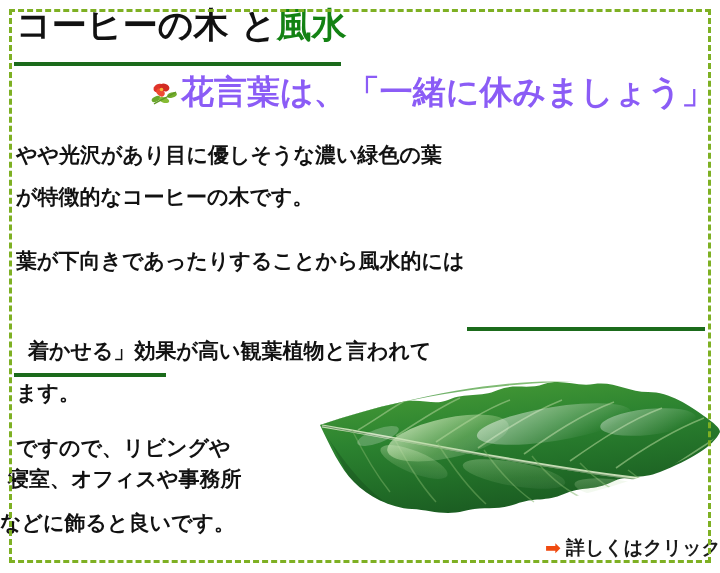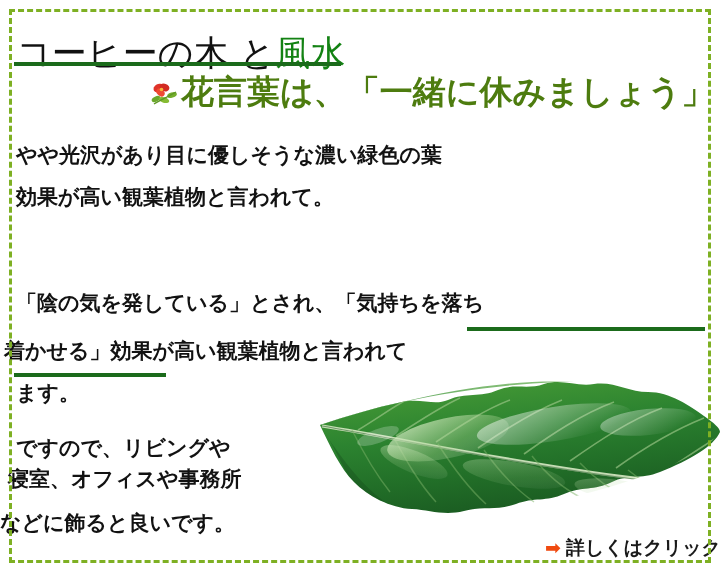--- a/index.html
+++ b/index.html
@@ -47,25 +47,25 @@
     position: absolute;
     left: 0;
     top: 0;
     width: 720px;
     height: 573px;
   }
 
   .title-line {
     position: absolute;
     left: 16px;
-    top: 32px;
+    top: 4px;
     width: 690px;
     font-size: 35px;
     line-height: 42px;
-    font-weight: normal;
+    font-weight: bold;
     color: #111111;
     white-space: nowrap;
     letter-spacing: 0px;
   }
   .title-line .fs { color: #138213; }
 
   .title-rule {
     position: absolute;
     left: 14px;
     top: 62px;
@@ -75,21 +75,21 @@
   }
 
   .subtitle {
     position: absolute;
     left: 150px;
     top: 72px;
     width: 560px;
     font-size: 33px;
     line-height: 40px;
     font-weight: bold;
-    color: #4d7c0f;
+    color: #8b5cf6;
     white-space: nowrap;
   }
   .flower-icon {
     display: inline-block;
     width: 30px;
     height: 28px;
     vertical-align: -5px;
     margin-right: 1px;
   }
   .flower-icon svg { display:block; width:100%; height:100%; }
@@ -99,21 +99,21 @@
     font-size: 21px;
     line-height: 42px;
     font-weight: bold;
     color: #121212;
     white-space: nowrap;
   }
   .p1a { left: 16px; top: 134px; }
   .p1b { left: 16px; top: 176px; }
   .p2a { left: 16px; top: 240px; }
   .p2b { left: 16px; top: 282px; }
-  .p2c { left: 4px; top: 330px; }
+  .p2c { left: 28px; top: 330px; }
   .p2d { left: 16px; top: 372px; }
   .p3a { left: 16px; top: 416px; margin-top: 11px; }
   .p3b { left: 8px; top: 458px; }
   .p3c { left: 0; top: 502px; }
 
   .ul-green {
     position: absolute;
     height: 4px;
     background: #1b6b1b;
   }
@@ -255,23 +255,23 @@
           <circle cx="11.5" cy="9.5" r="1.8" fill="#f6b63b"></circle>
           <ellipse cx="6" cy="19" rx="4.6" ry="2.6" fill="#6aa82a" transform="rotate(-25 6 19)"></ellipse>
           <ellipse cx="14" cy="20" rx="5.4" ry="2.8" fill="#86bb33" transform="rotate(16 14 20)"></ellipse>
           <ellipse cx="22" cy="15" rx="5" ry="2.6" fill="#74ae2c" transform="rotate(-18 22 15)"></ellipse>
           <path d="M4,24 C 10,20 18,17 26,12" stroke="#5d9624" stroke-width="1.4" fill="none"></path>
         </svg>
       </span><span>花言葉は、「一緒に休みましょう」</span>
     </div>
 
     <div class="para p1a">やや光沢があり目に優しそうな濃い緑色の葉</div>
-    <div class="para p1b">効果が高い観葉植物と言われて。</div>
-
-    <div class="para p2b">「陰の気を発している」とされ、「気持ちを落ち</div>
+    <div class="para p1b">が特徴的なコーヒーの木です。</div>
+
+    <div class="para p2a">葉が下向きであったりすることから風水的には</div>
     <div class="para p2c">着かせる」効果が高い観葉植物と言われて</div>
     <div class="para p2d">ます。</div>
 
     <div class="ul-green" id="ul-kimochi"></div>
     <div class="ul-green" id="ul-kikaseru"></div>
 
     <div class="para p3a">ですので、リビングや</div>
     <div class="para p3b">寝室、オフィスや事務所</div>
     <div class="para p3c">などに飾ると良いです。</div>
 

